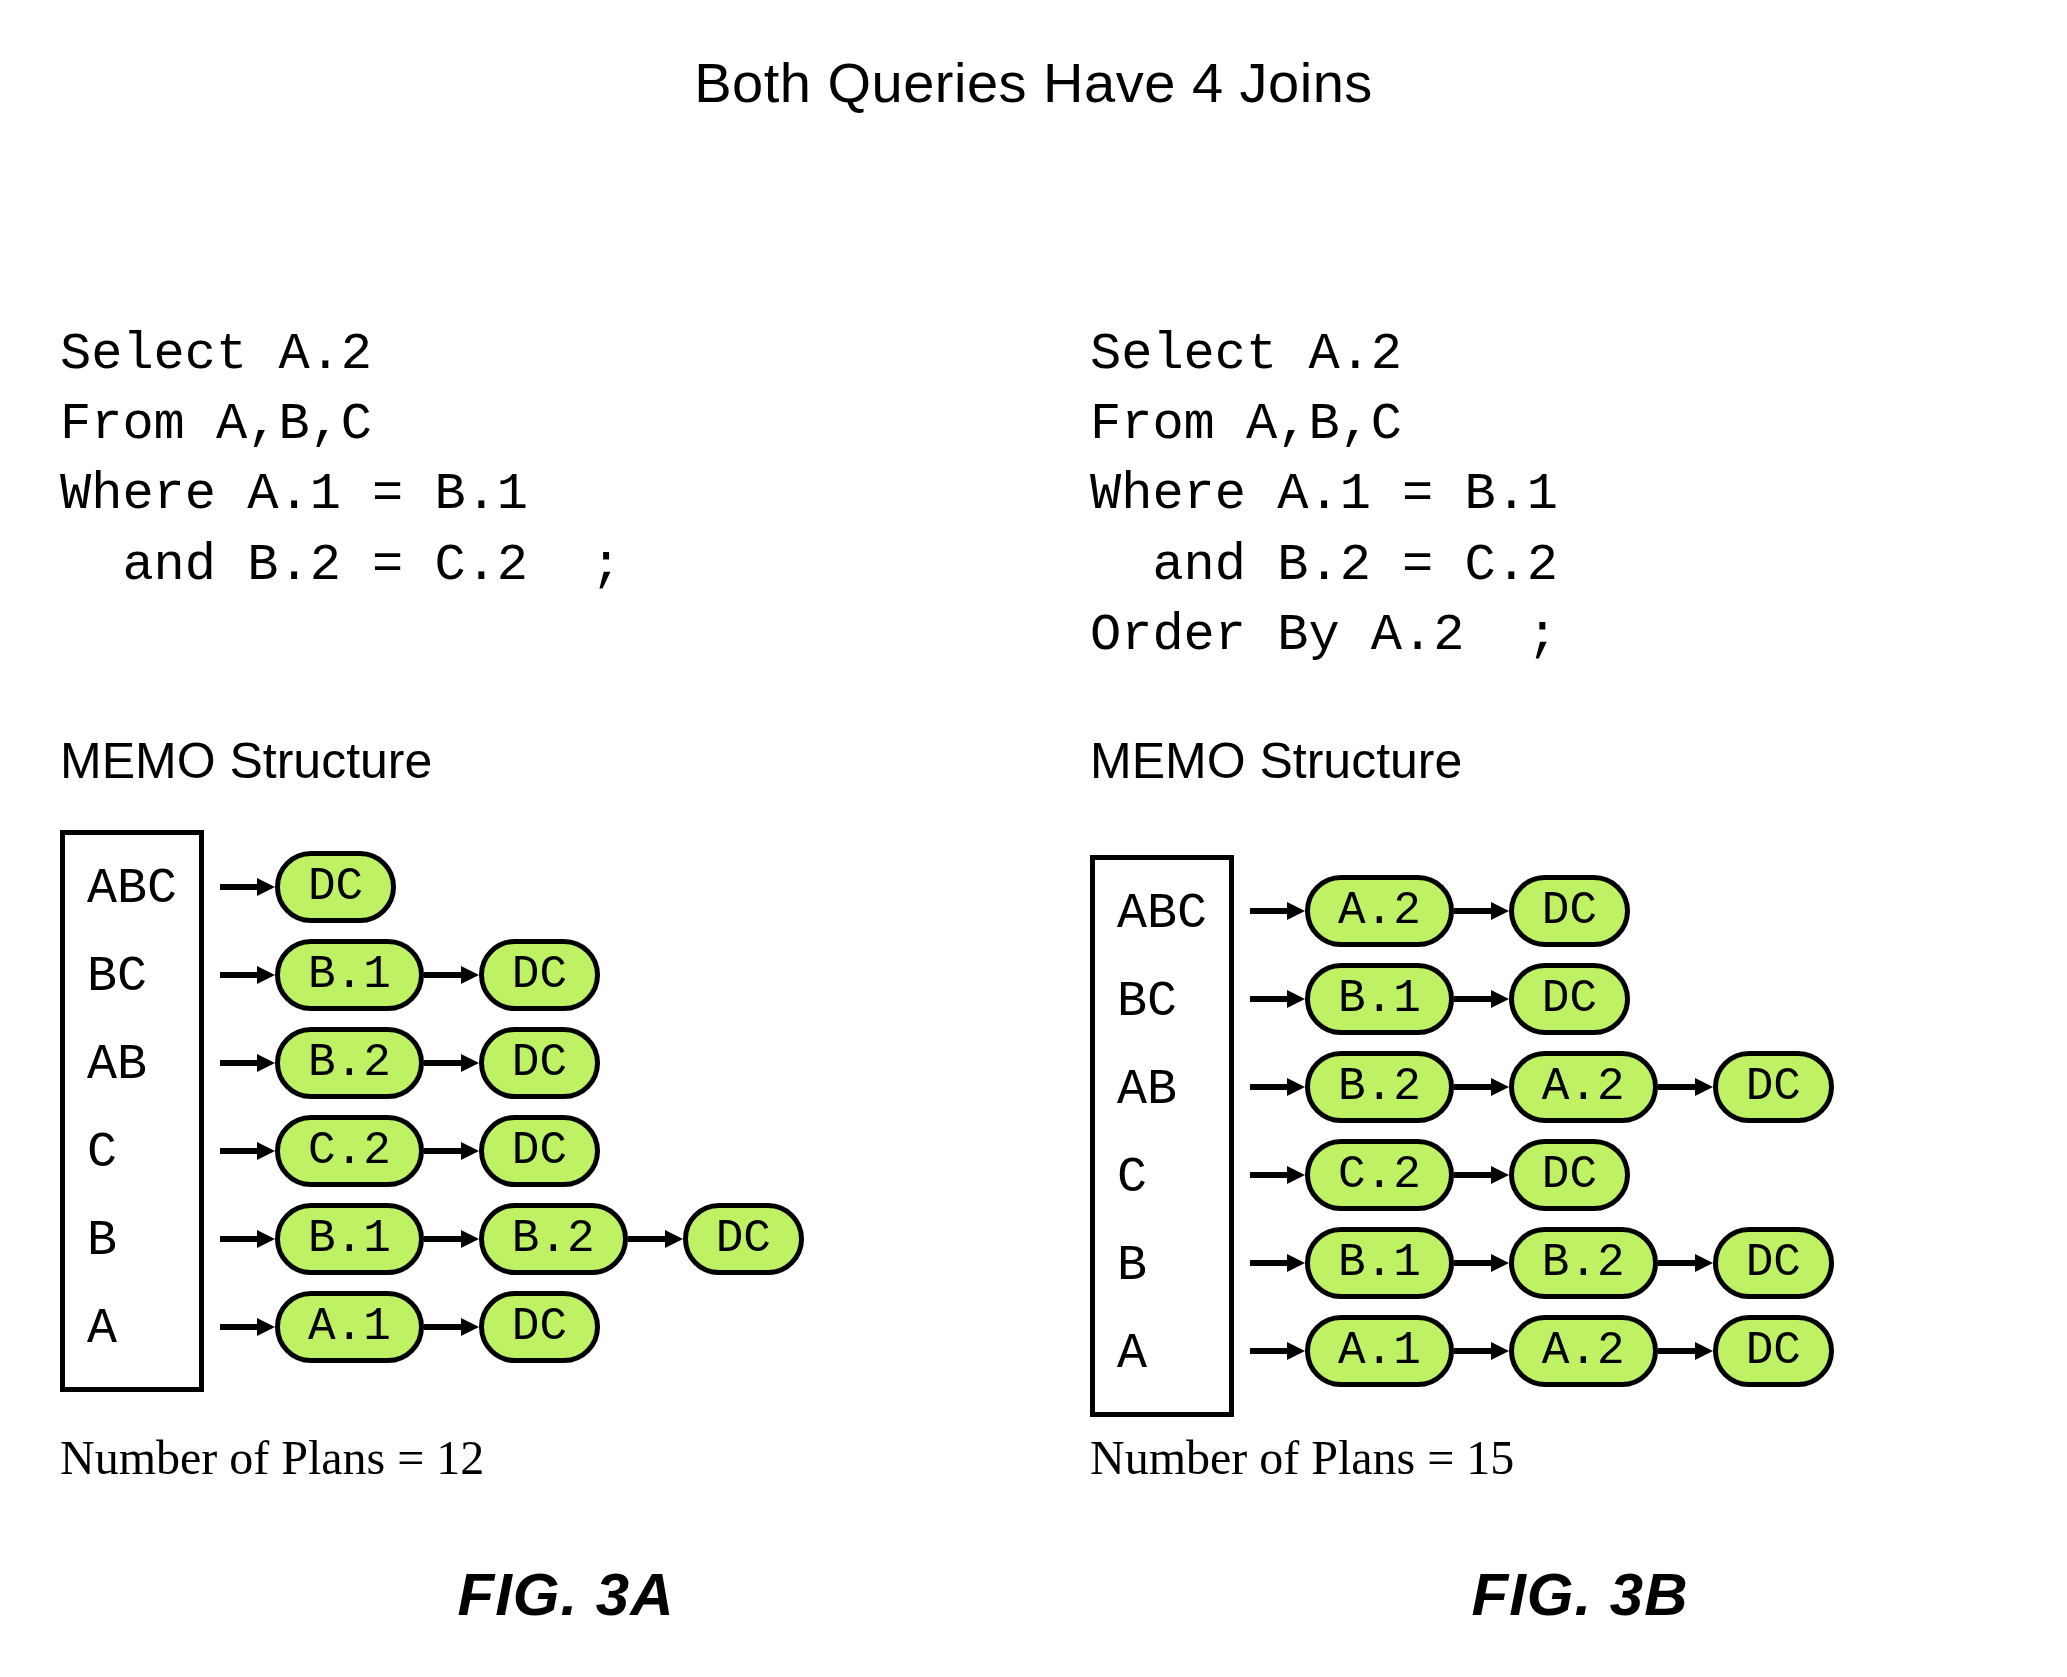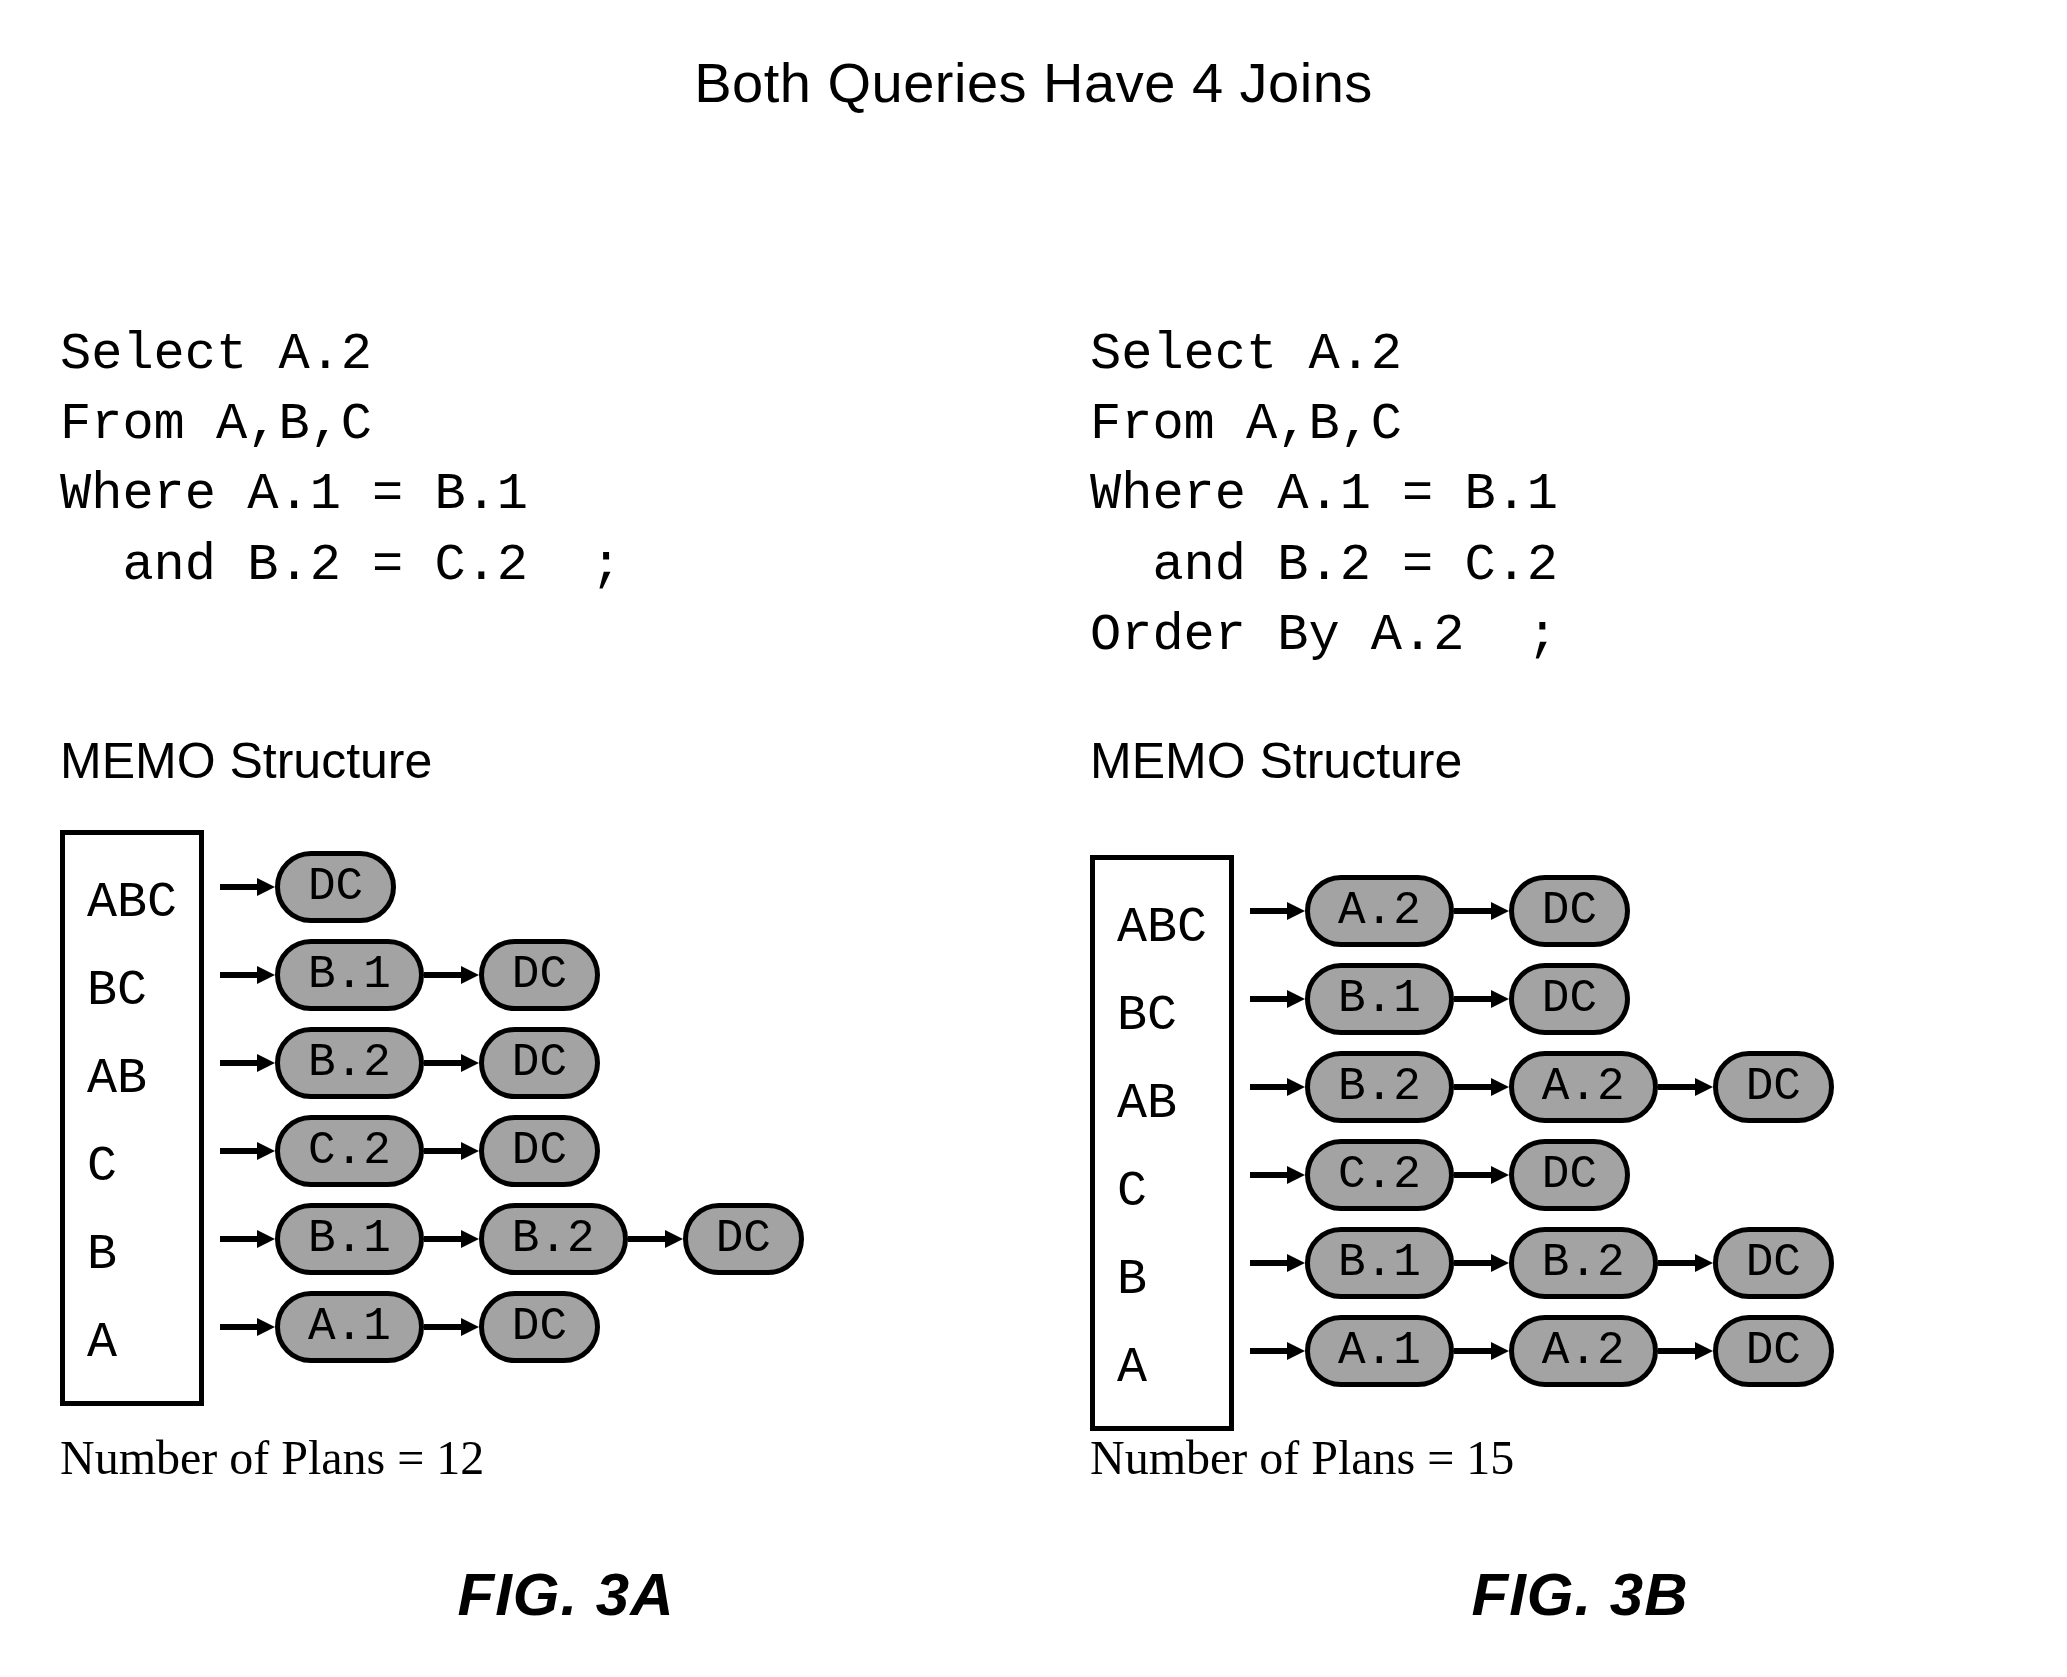--- a/index.html
+++ b/index.html
@@ -55,21 +55,21 @@
 
   
   .memo{
     position:absolute;
     top:830px;
     left:0;
   }
   .box{
     border:5px solid #000;
     display:inline-block;
-    padding:24px 22px 14px 22px;
+    padding:10px 22px 14px 22px;
   }
   .box .cell{
     font-size:50px;
     line-height:1.0;
     height:88px;
     display:flex;
     align-items:center;
     font-family:"Courier New",Courier,monospace;
   }
 
@@ -86,21 +86,21 @@
   .pill{
     display:inline-flex;
     align-items:center;
     justify-content:center;
     border:5px solid #000;
     border-radius:999px;
     height:62px;
     padding:0 28px;
     font-size:46px;
     font-family:"Courier New",Courier,monospace;
-    background:#a3a3a3;
+    background:#bef264;
     white-space:nowrap;
   }
   .arrow{
     display:inline-block;
     vertical-align:middle;
   }
   .arrow svg{display:block;}
 
   .plans{
     position:absolute;

